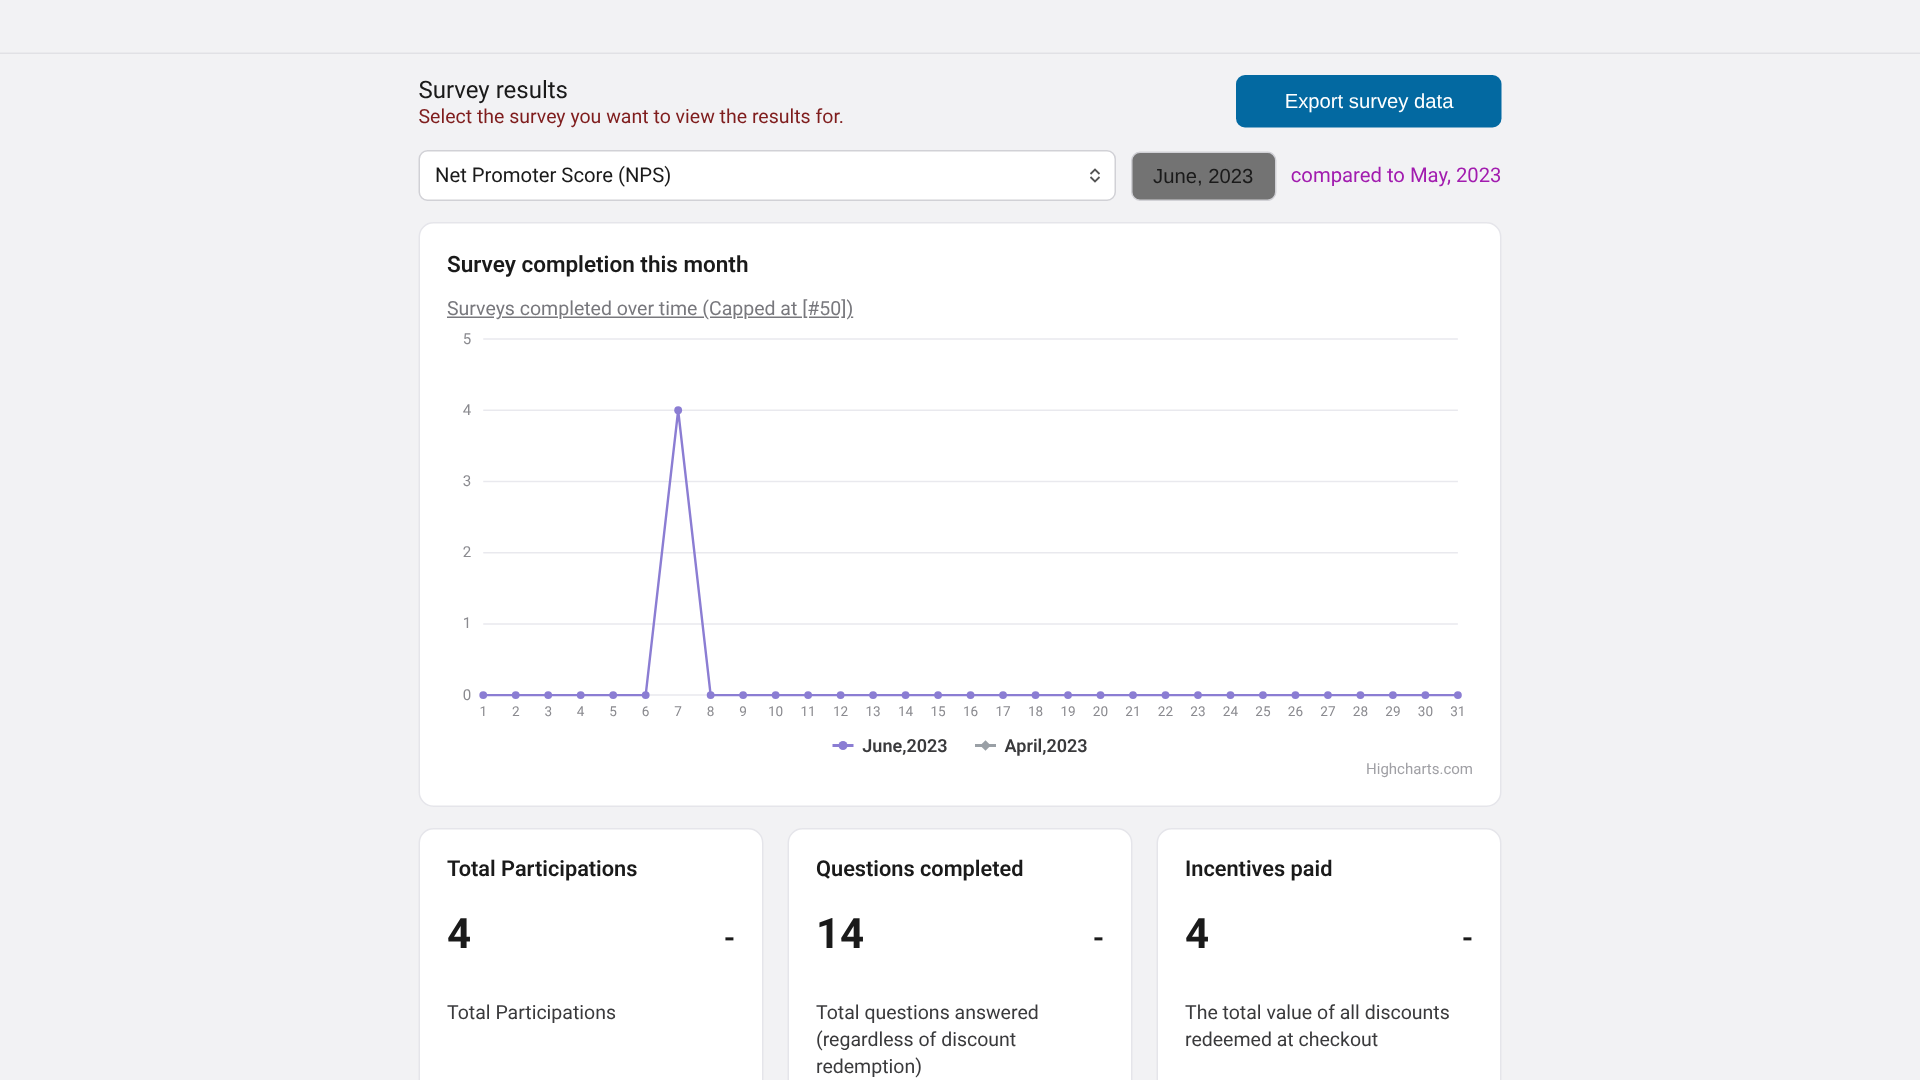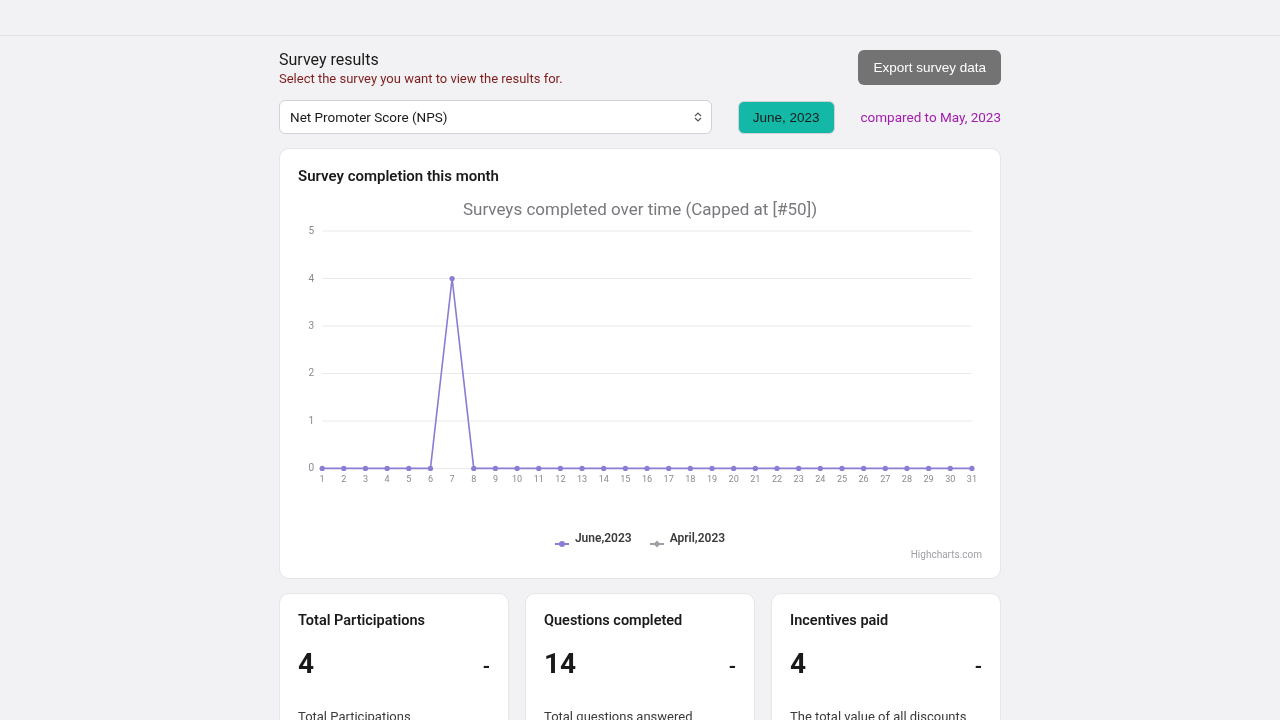--- a/index.html
+++ b/index.html
@@ -31,33 +31,33 @@
       font-size: 16px;
       font-weight: 400;
       color: #1a1a1a;
       margin-bottom: 2px;
     }
     .header-left p {
       font-size: 13px;
       color: #7f1d1d;
     }
     .export-btn {
-      background: #737373;
+      background: #0369a1;
       color: #fff;
       border: none;
       border-radius: 6px;
-      padding: 10px 15px;
+      padding: 10px 32px;
       font-size: 13.5px;
       font-weight: 500;
       cursor: pointer;
     }
     .controls-row {
       display: flex;
       align-items: center;
-      gap: 26px;
+      gap: 10px;
       margin-bottom: 14px;
     }
     .select-wrap {
       position: relative;
       flex: 1;
     }
     .survey-select {
       width: 100%;
       appearance: none;
       background: #fff;
@@ -73,21 +73,21 @@
       right: 10px;
       top: 50%;
       transform: translateY(-50%);
       pointer-events: none;
       display: flex;
       flex-direction: column;
       gap: 0;
     }
     .select-arrows svg { display: block; }
     .month-btn {
-      background: #14b8a6;
+      background: #737373;
       border: 1px solid #d1d1d6;
       border-radius: 6px;
       padding: 8px 14px;
       font-size: 13.5px;
       color: #1a1a1a;
       cursor: pointer;
       text-align: center;
     }
     .compared-text {
       font-size: 13.5px;
@@ -100,42 +100,42 @@
       border-radius: 10px;
       padding: 18px;
     }
     .chart-card { margin-bottom: 14px; }
     .chart-title {
       font-size: 15px;
       font-weight: 600;
       margin-bottom: 14px;
     }
     .chart-subtitle {
-      text-align: center;
-      font-size: 17px;
+      font-size: 13px;
       color: #78787d;
       margin-bottom: 6px;
+      text-decoration: underline;
     }
     .chart-svg { width: 100%; display: block; }
     .chart-footer {
       text-align: right;
       font-size: 10px;
       color: #a0a0a5;
       margin-top: 4px;
     }
     .legend {
       display: flex;
       justify-content: center;
       gap: 18px;
       margin-top: 8px;
       font-size: 12px;
       font-weight: 600;
       color: #3a3a3c;
     }
-    .legend-item { display: flex; align-items: flex-end; gap: 6px; margin-top: 36px; }
+    .legend-item { display: flex; align-items: center; gap: 6px; }
     .legend-marker {
       width: 14px; height: 2px; position: relative;
     }
     .legend-marker::after {
       content: ''; position: absolute; left: 50%; top: 50%;
       width: 6px; height: 6px; border-radius: 50%;
       transform: translate(-50%, -50%);
     }
     .legend-marker.june { background: #8b7dd3; }
     .legend-marker.june::after { background: #8b7dd3; }

